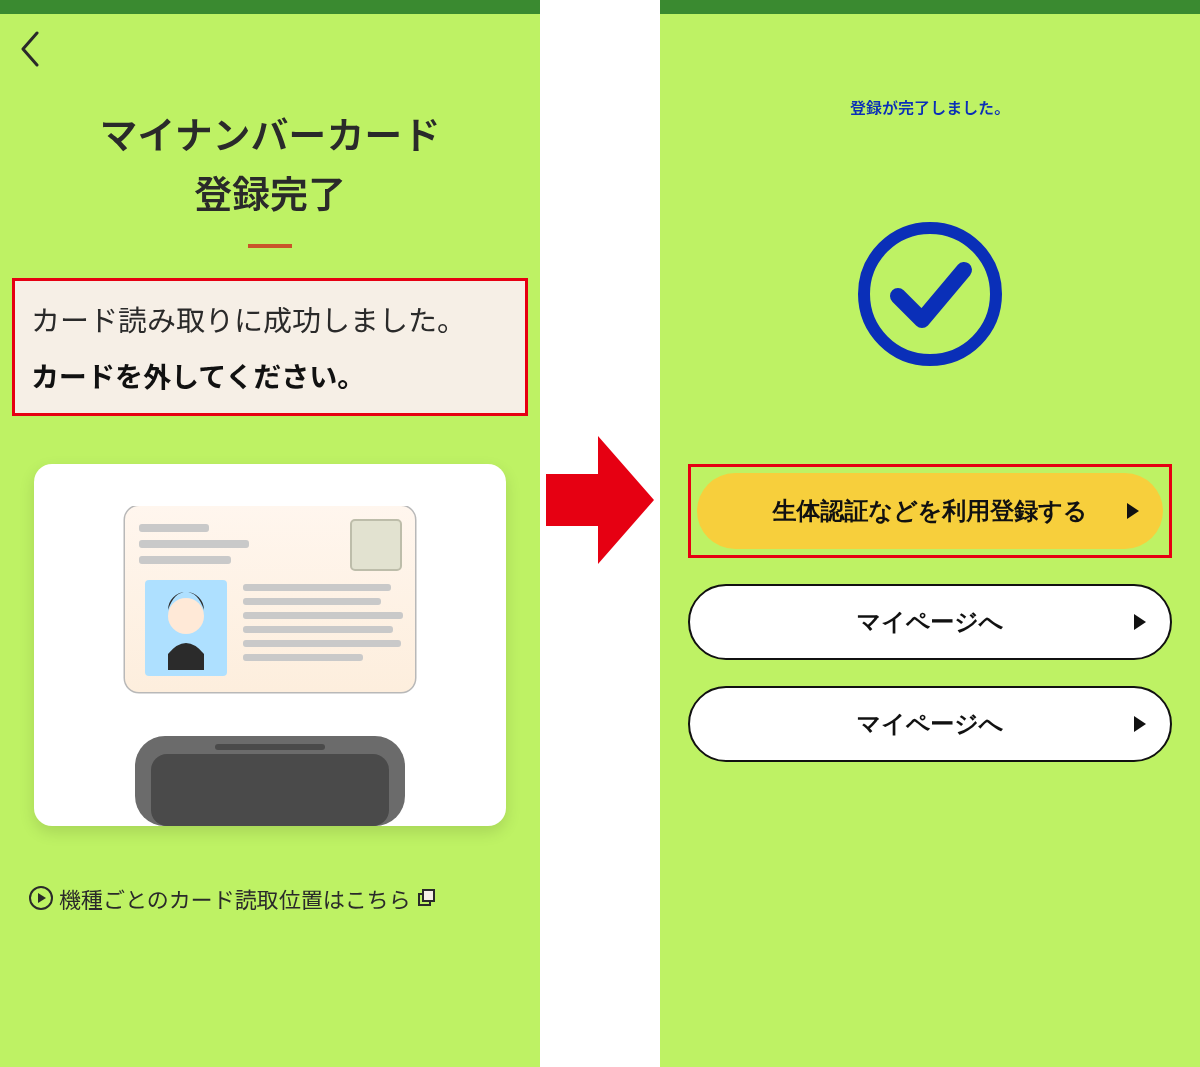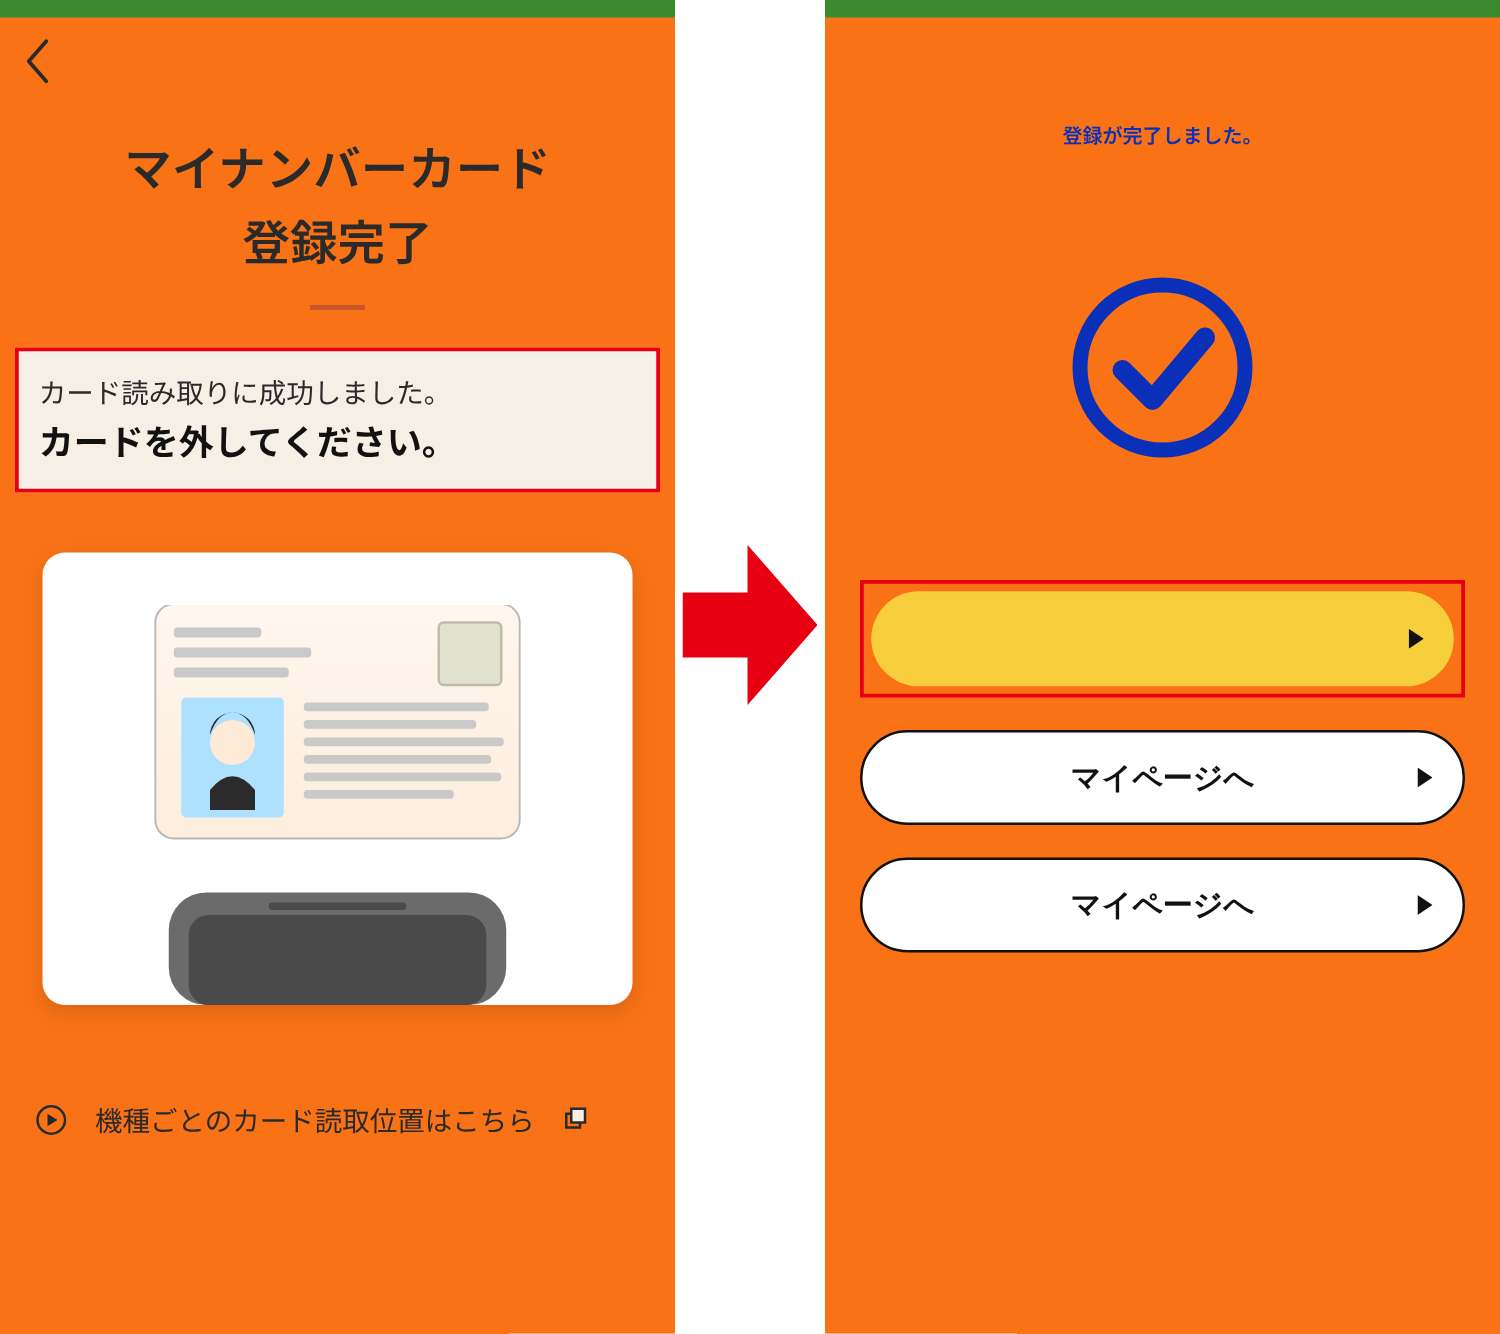--- a/index.html
+++ b/index.html
@@ -8,21 +8,21 @@
       font-family: "Hiragino Kaku Gothic ProN", "Noto Sans JP", sans-serif;
       background: #fff;
       width: 1200px;
       height: 1067px;
       display: flex;
       align-items: stretch;
       position: relative;
     }
     .phone {
       flex: 0 0 540px;
-      background: #f97316;
+      background: #bef264;
       display: flex;
       flex-direction: column;
       position: relative;
     }
     .gap { flex: 1; background: #fff; position: relative; }
     .top-bar {
       height: 14px;
       background: #3a8a30;
       width: 100%;
     }
@@ -49,47 +49,47 @@
       background: #c9552a;
       margin: 22px auto 30px;
     }
     .status-box {
       border: 3px solid #e60012;
       margin: 0 12px;
       padding: 16px 16px 18px;
       background: #f6efe6;
     }
     .status-box .line1 {
-      font-size: 22px;
+      font-size: 29px;
       color: #2a2a2a;
-      margin-bottom: 4px;
+      margin-bottom: 16px;
     }
     .status-box .line2 {
       font-size: 28px;
       font-weight: 700;
       color: #111;
     }
     .illustration-wrap {
       margin: 48px 34px 0;
       background: #fff;
       border-radius: 18px;
       box-shadow: 0 6px 16px rgba(0,0,0,0.12);
       padding: 0 0 0 0;
       display: flex;
       flex-direction: column;
       align-items: center;
       overflow: hidden;
     }
     .card-svg { display: block; margin-top: 42px; }
     .link-row {
-      margin-top: 76px;
+      margin-top: 56px;
       display: flex;
       align-items: center;
       padding: 0 28px;
-      gap: 22px;
+      gap: 5px;
       font-size: 22px;
       color: #2a2a2a;
     }
     .play-circle-icon svg { width: 26px; height: 26px; display: block; }
     .external-icon { display:inline-block; vertical-align: -2px; }
 
     
     .arrow {
       position: absolute;
       left: 50%;
@@ -255,20 +255,21 @@
   <div class="check-wrap">
     <svg width="156" height="156" viewBox="0 0 156 156">
       <circle cx="78" cy="78" r="66" fill="none" stroke="#0a2fb8" stroke-width="12"></circle>
       <path d="M46 80 L70 104 L112 54" fill="none" stroke="#0a2fb8" stroke-width="16" stroke-linecap="round" stroke-linejoin="round"></path>
     </svg>
   </div>
 
   <div class="btn-col">
     <div class="btn-wrap highlighted">
       <button class="pill-btn primary">
+        <span>生体認証などを利用登録する</span>
         <span class="tri">
             <svg viewBox="0 0 12 16">
               <path d="M0 0 L12 8 L0 16 Z" fill="#111"></path>
             </svg>
           </span>
       </button>
     </div>
     <div class="btn-wrap">
       <button class="pill-btn">
         <span>マイページへ</span>

